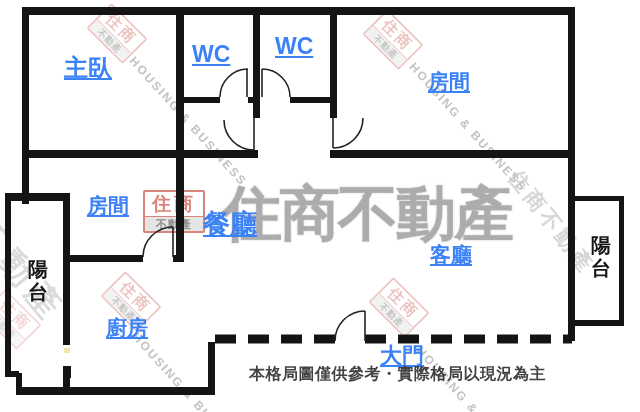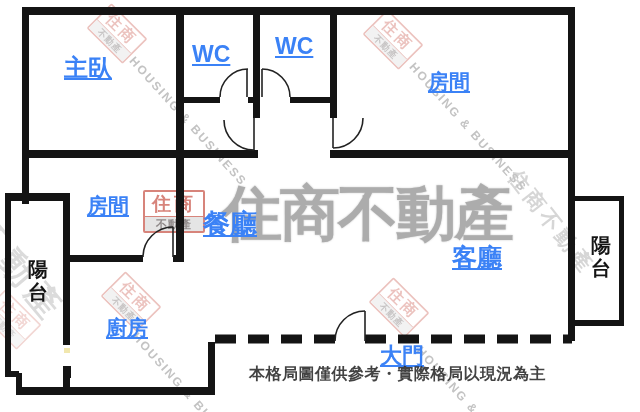--- a/index.html
+++ b/index.html
@@ -148,21 +148,21 @@
     <rect x="64" y="348" width="6" height="5" fill="#e6d36b" opacity=".55"></rect>
   </svg>
 
   <div class="labels">
     <div class="lbl" style="left:64px;top:52px;font-size:24px;">主臥</div>
     <div class="lbl" style="left:192px;top:41px;font-size:23px;font-weight:600;">WC</div>
     <div class="lbl" style="left:275px;top:33px;font-size:23px;font-weight:600;">WC</div>
     <div class="lbl" style="left:428px;top:68px;font-size:21px;">房間</div>
     <div class="lbl" style="left:87px;top:192px;font-size:21px;">房間</div>
     <div class="lbl" style="left:203px;top:206px;font-size:27px;">餐廳</div>
-    <div class="lbl" style="left:452px;top:241px;font-size:25px;">客廳</div>
+    <div class="lbl" style="left:430px;top:241px;font-size:21px;">客廳</div>
     <div class="lbl" style="left:106px;top:314px;font-size:21px;">廚房</div>
     <div class="lbl-vert" style="left:26px;top:258px;font-size:20px;">陽台</div>
     <div class="lbl-vert" style="left:589px;top:234px;font-size:20px;">陽台</div>
     <div class="lbl" style="left:380px;top:341px;font-size:22px;">大門</div>
     <div class="disclaimer">本格局圖僅供參考・實際格局以現況為主</div>
   </div>
 
 </div>
 
 </body></html>

